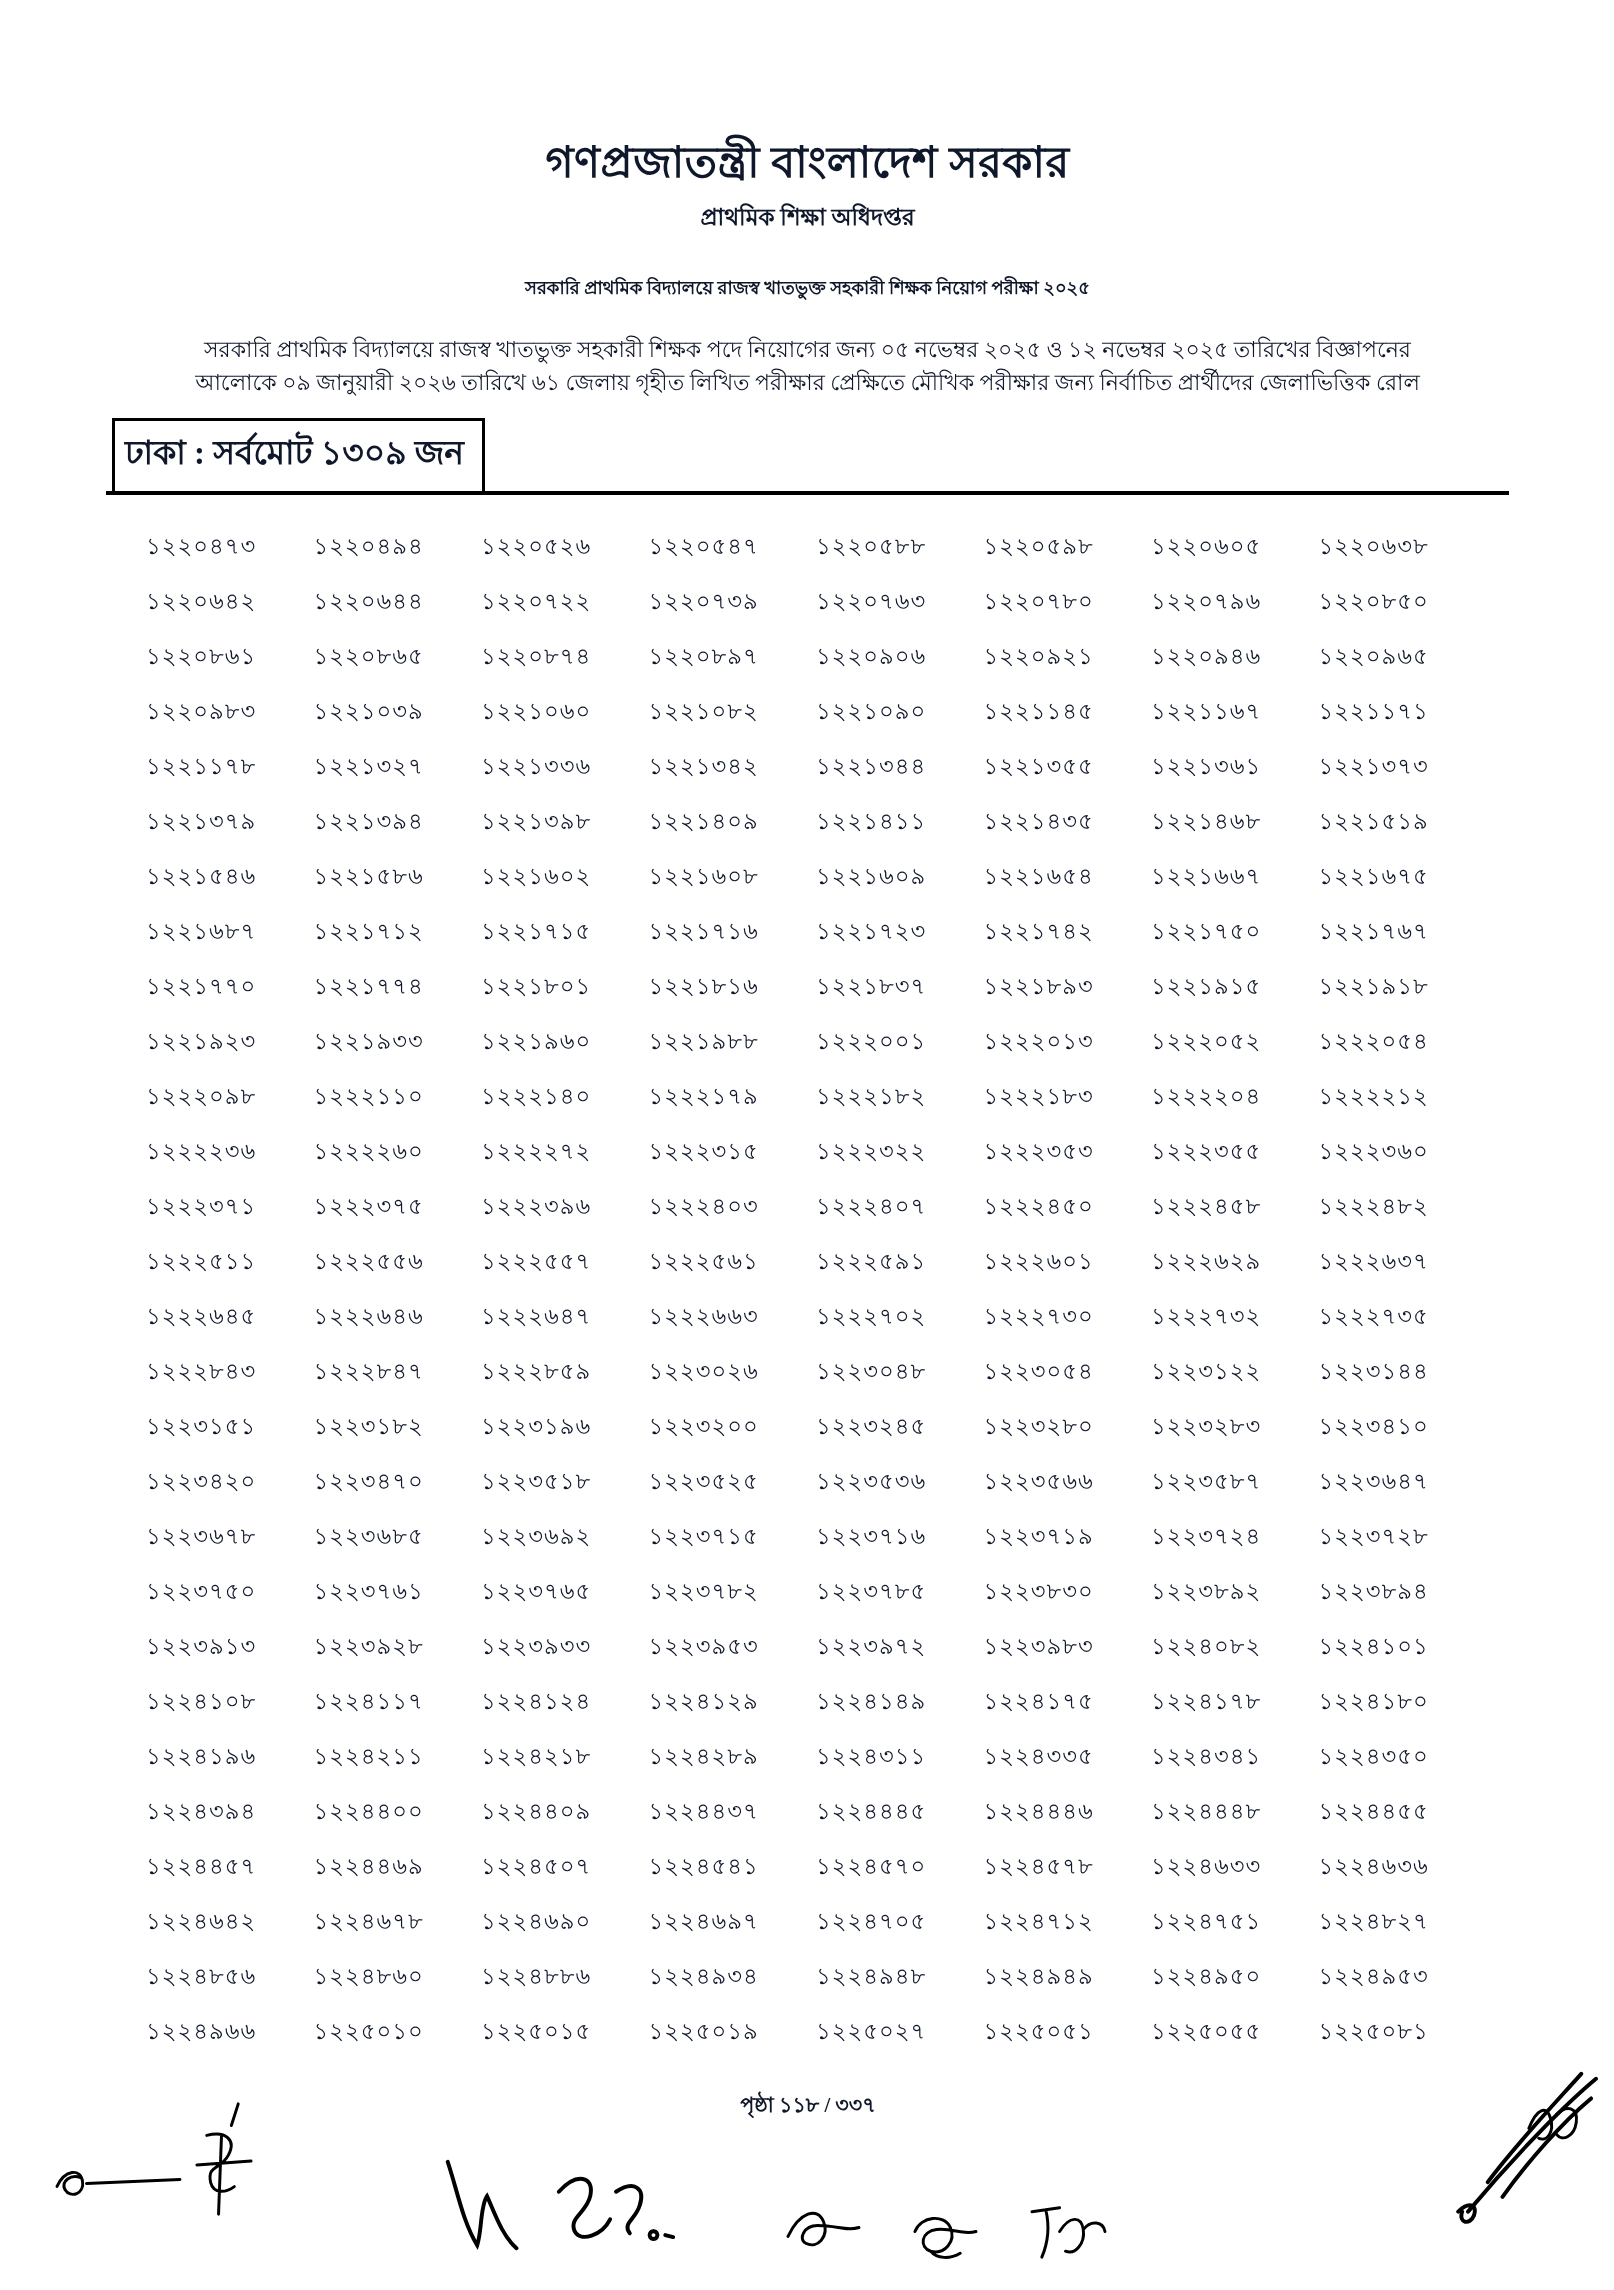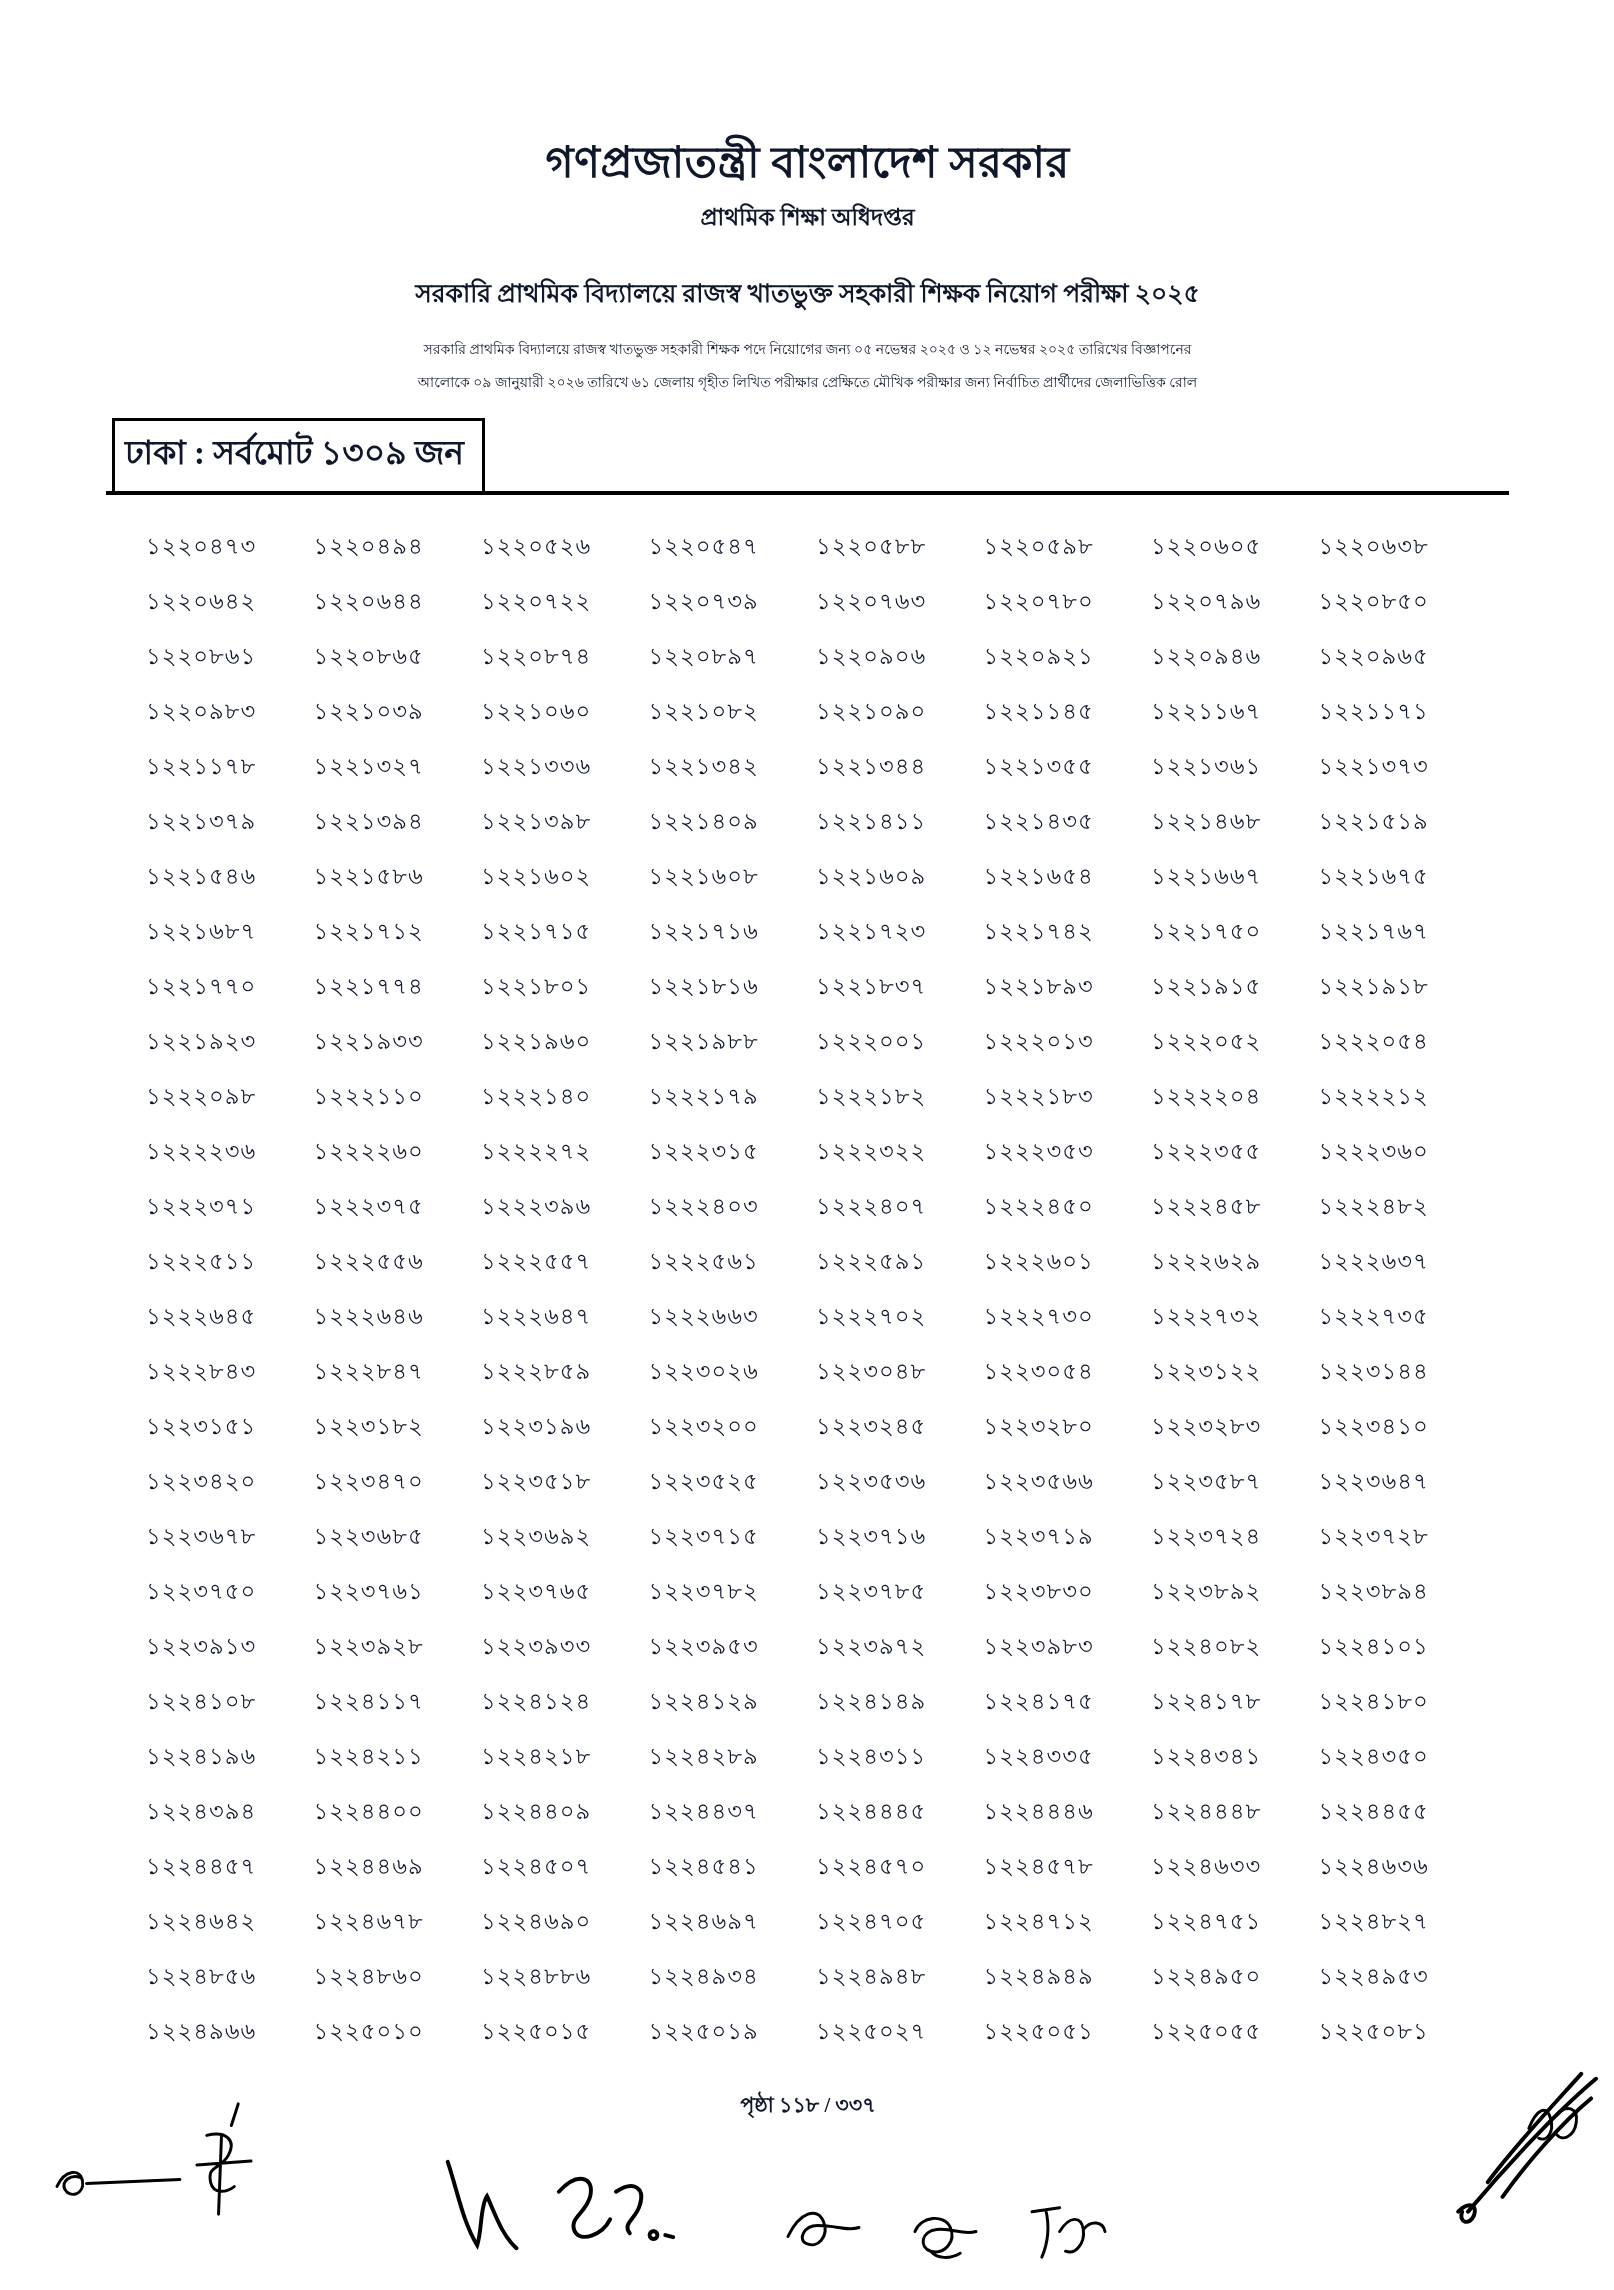--- a/index.html
+++ b/index.html
@@ -8,22 +8,22 @@
     width:1615px;height:2290px;
     margin:0 auto;
     background:#ffffff;
     font-family:"Liberation Serif","DejaVu Serif",serif;
     color:#0f172a;
     overflow:hidden;
   }
   .hdr{position:absolute;left:108px;width:1399px;text-align:center;}
   .title{top:130px;font-size:43px;font-weight:bold;letter-spacing:0.5px;}
   .subtitle{top:199px;font-size:23px;font-weight:bold;}
-  .examline{top:274px;font-size:25px;font-weight:bold;}
-  .notice{top:333px;font-size:14px;line-height:33px;font-weight:normal;}
+  .examline{top:274px;font-size:18px;font-weight:bold;}
+  .notice{top:333px;font-size:22px;line-height:33px;font-weight:normal;}
   .district-box{
     position:absolute;left:112px;top:418px;
     border:3px solid #000;
     padding:5.9px 17.7px 7.9px 9.9px;
     font-size:33px;font-weight:bold;
     background:#fff;
   }
   .rule{
     position:absolute;left:106px;top:491px;width:1403px;height:3.9px;background:#000;
   }

